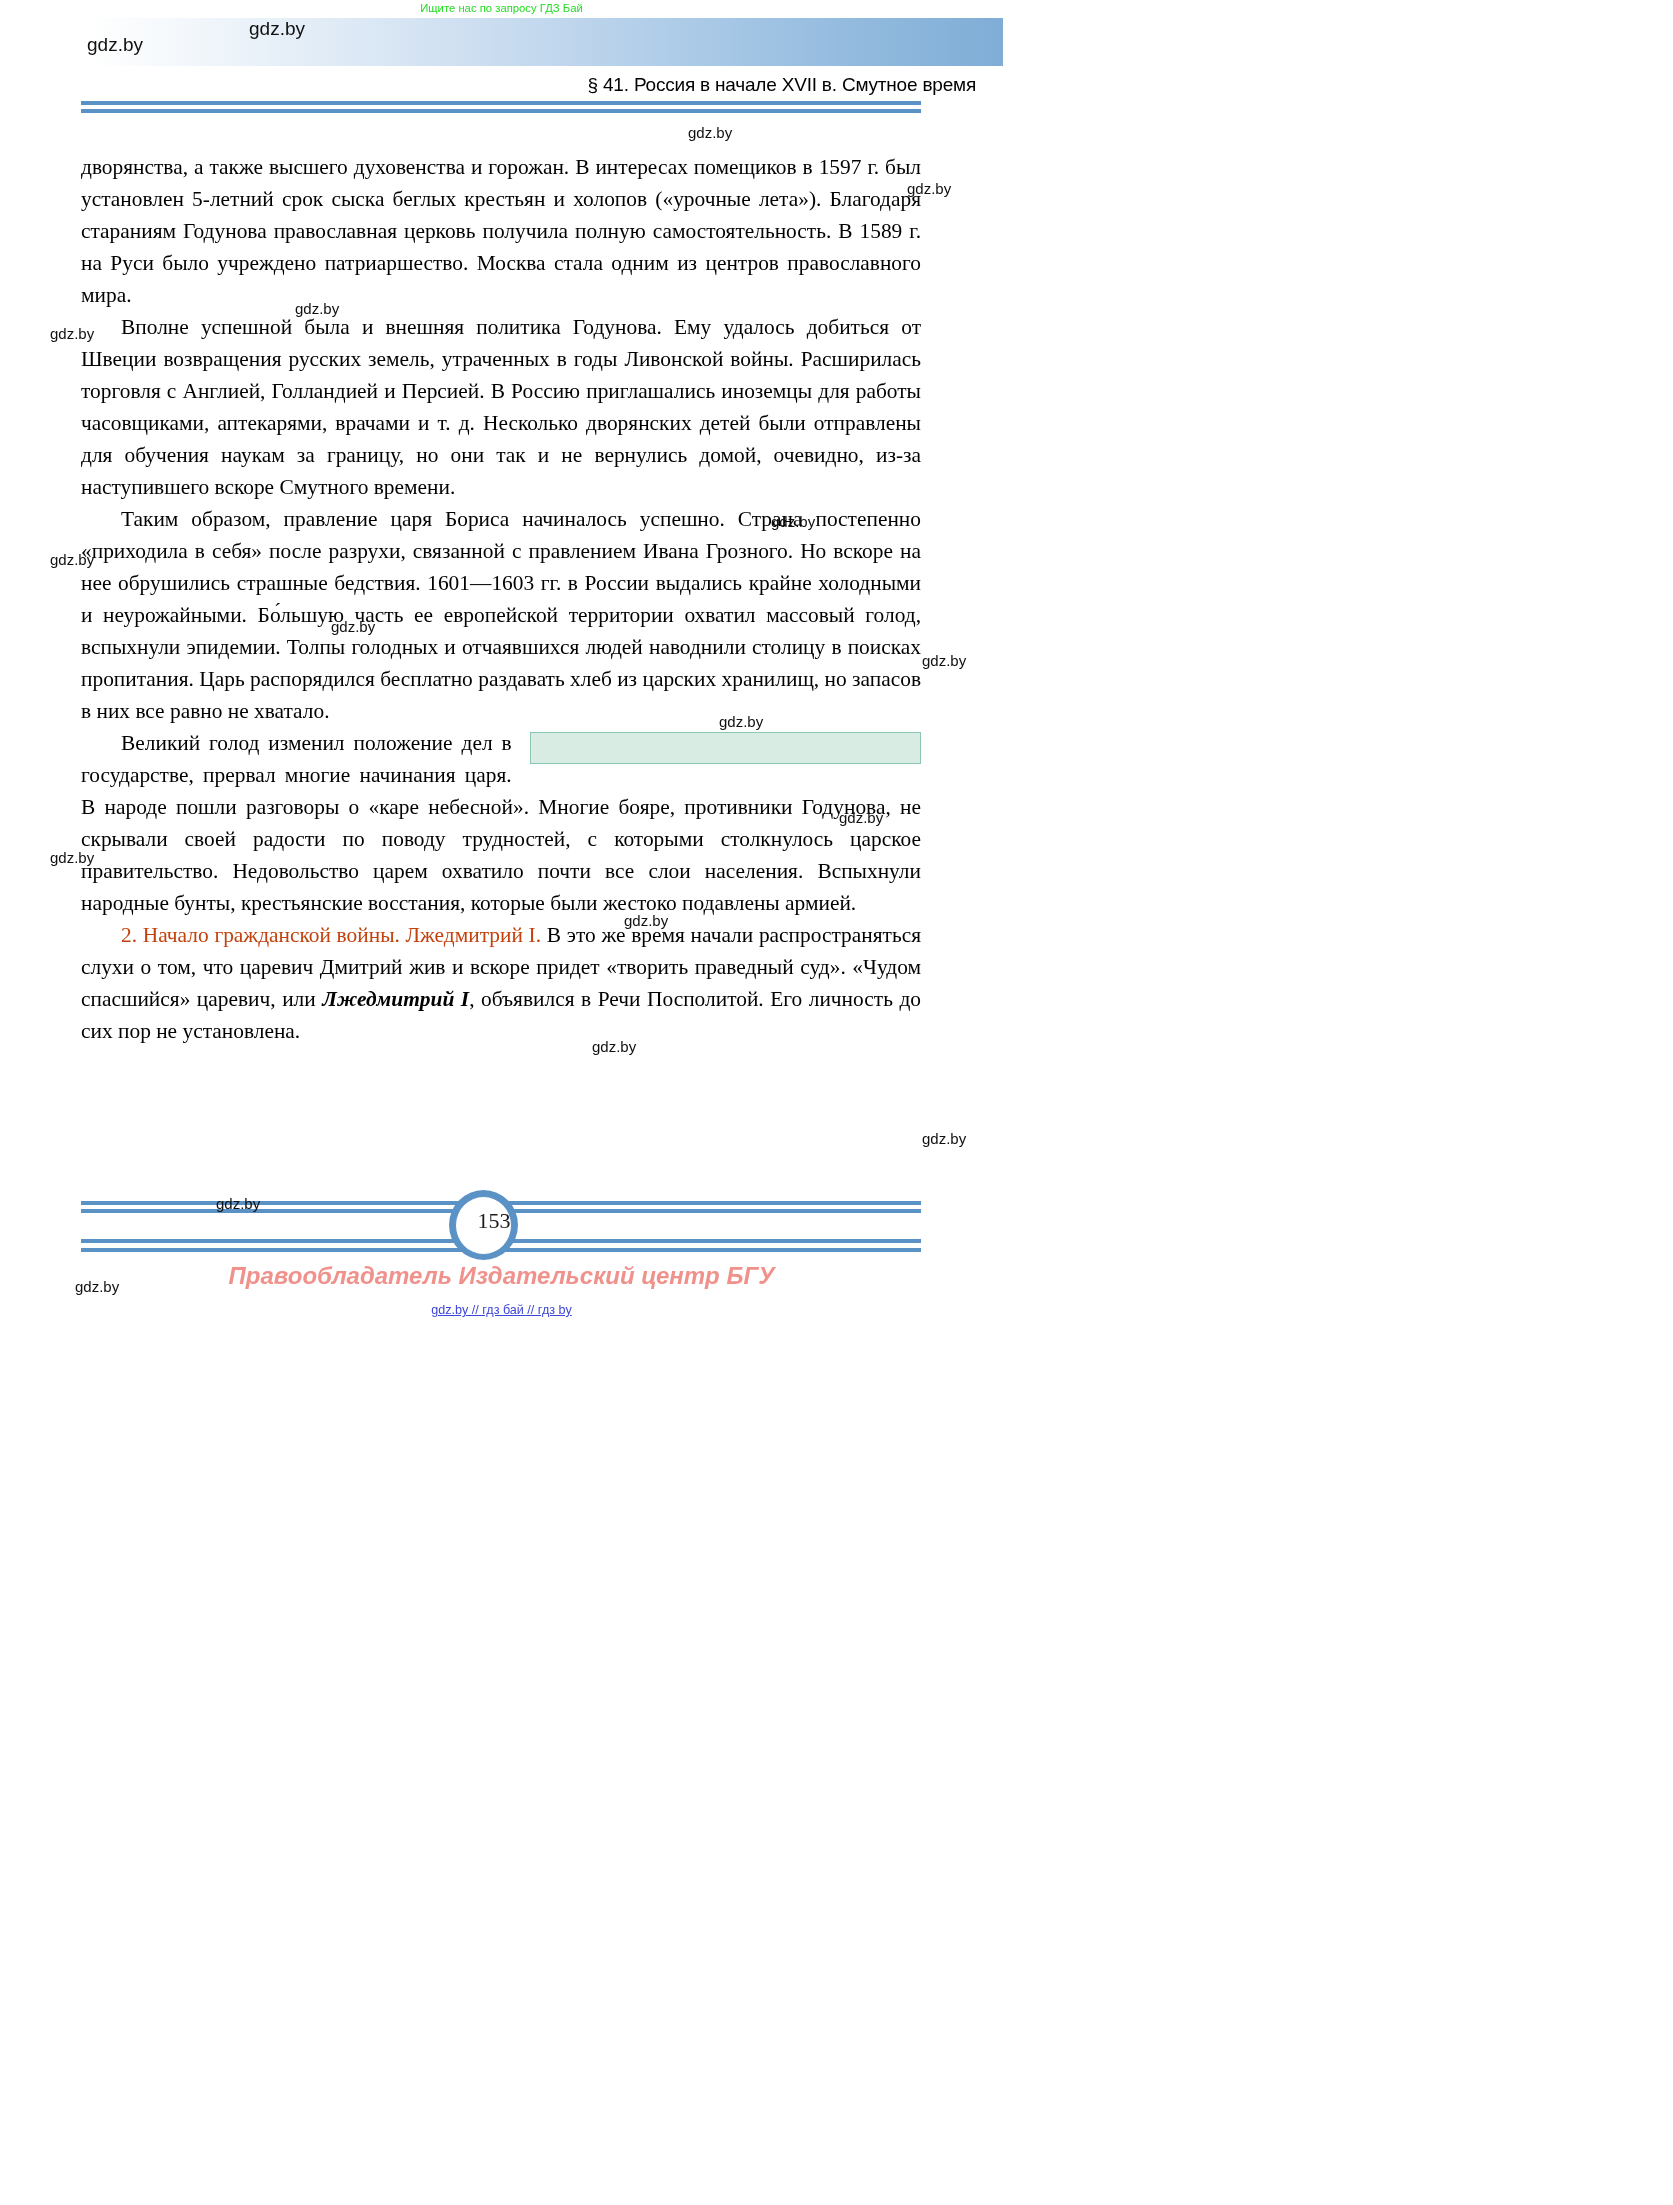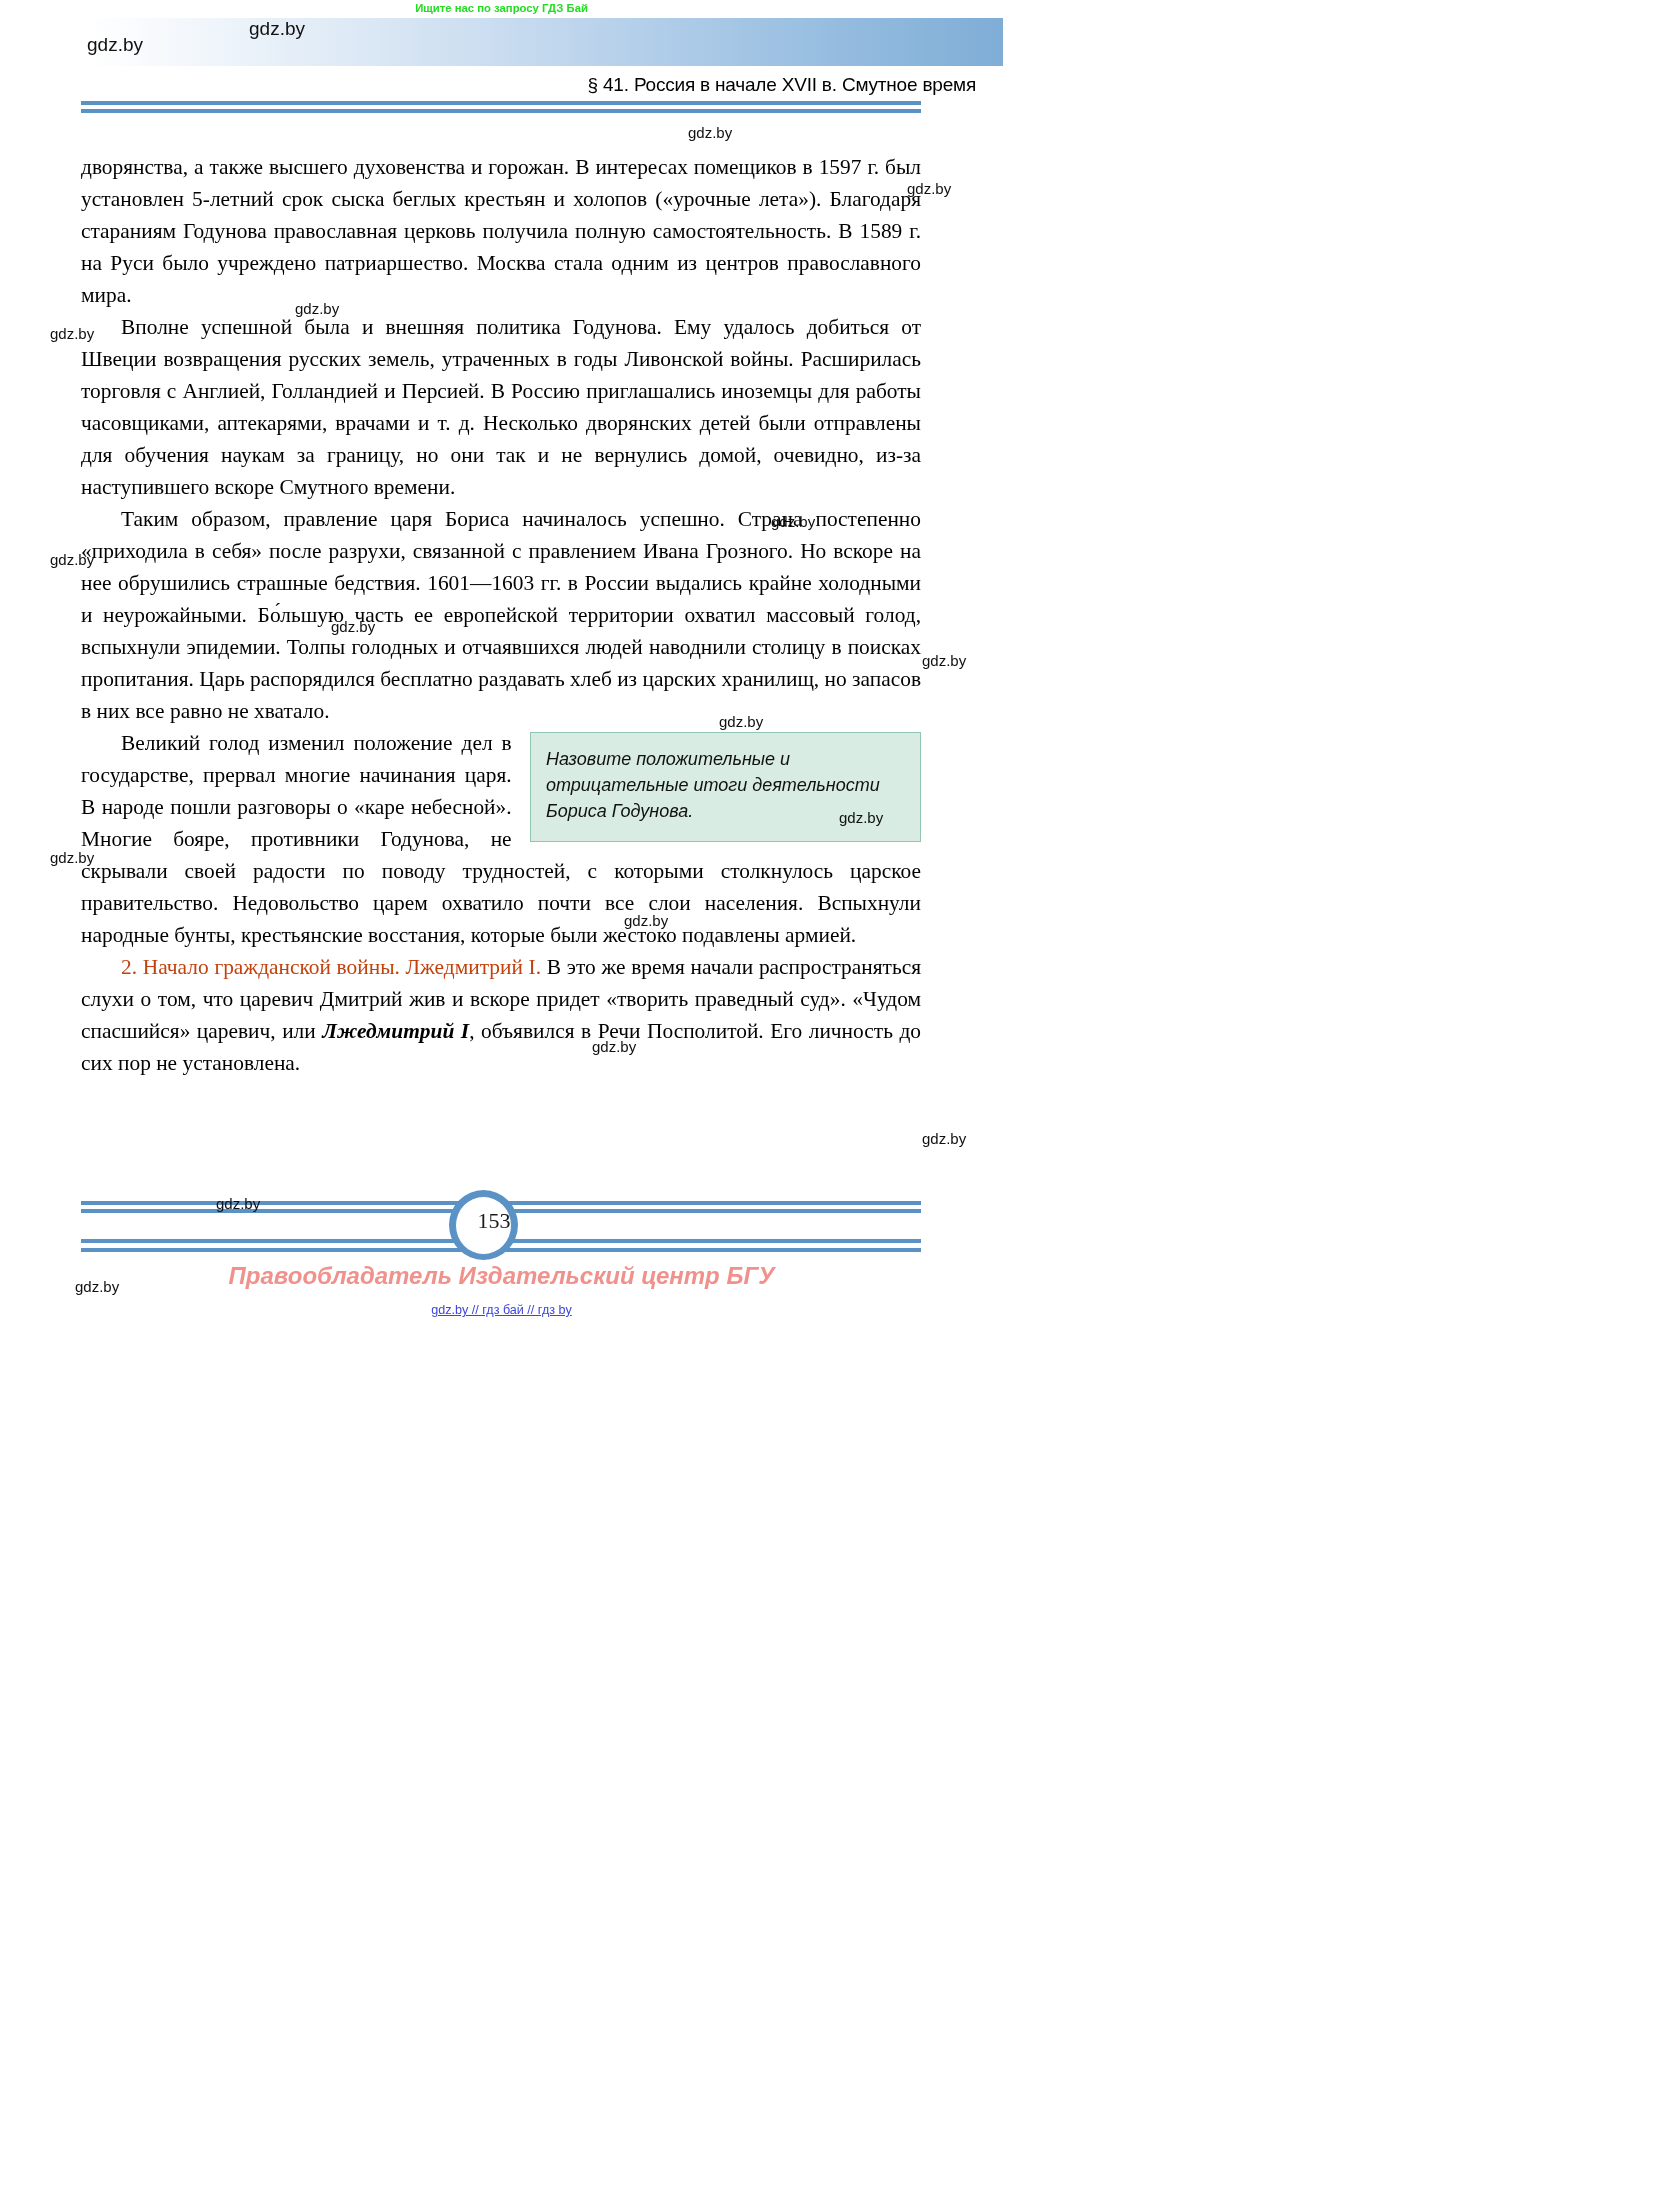--- a/index.html
+++ b/index.html
@@ -18,21 +18,21 @@
   
   .promo-strip {
     position: absolute;
     top: 0;
     left: 0;
     width: 1003px;
     height: 31px;
     text-align: center;
     font-family: "Liberation Sans", sans-serif;
     font-size: 11.3px;
-    font-weight: 700;
+    font-weight: 400;
     color: #22dd22;
     line-height: 17px;
     white-space: nowrap;
   }
 
   
   .header-band {
     position: absolute;
     top: 18.4px;
     left: 87px;
@@ -218,21 +218,20 @@
 
 <div class="content">
 
   <p class="noindent">дворянства, а также высшего духовенства и горожан. В интересах помещиков в 1597 г. был установлен 5-летний срок сыска беглых крестьян и холопов («урочные лета»). Благодаря стараниям Годунова православная церковь получила полную самостоятельность. В 1589 г. на Руси было учреждено патриаршество. Москва стала одним из центров православного мира.</p>
 
   <p>Вполне успешной была и внешняя политика Годунова. Ему удалось добиться от Швеции возвращения русских земель, утраченных в годы Ливонской войны. Расширилась торговля с Англией, Голландией и Персией. В Россию приглашались иноземцы для работы часовщиками, аптекарями, врачами и т. д. Несколько дворянских детей были отправлены для обучения наукам за границу, но они так и не вернулись домой, очевидно, из-за наступившего вскоре Смутного времени.</p>
 
   <p>Таким образом, правление царя Бориса начиналось успешно. Страна постепенно «приходила в себя» после разрухи, связанной с правлением Ивана Грозного. Но вскоре на нее обрушились страшные бедствия. 1601—1603 гг. в России выдались крайне холодными и неурожайными. Бо́льшую часть ее европейской территории охватил массовый голод, вспыхнули эпидемии. Толпы голодных и отчаявшихся людей наводнили столицу в поисках пропитания. Царь распорядился бесплатно раздавать хлеб из царских хранилищ, но запасов в них все равно не хватало.</p>
 
   <div class="qbox">
-    <p>Назовите положительные и отрицательные итоги деятельности Бориса Годунова.</p>
   </div>
 
   <p>Великий голод изменил положение дел в государстве, прервал многие начинания царя. В народе пошли разговоры о «каре небесной». Многие бояре, противники Годунова, не скрывали своей радости по поводу трудностей, с которыми столкнулось царское правительство. Недовольство царем охватило почти все слои населения. Вспыхнули народные бунты, крестьянские восстания, которые были жестоко подавлены армией.</p>
 
   <p><span class="section-head">2. Начало гражданской войны. Лжедмитрий I.</span><span> В это же время начали распространяться слухи о том, что царевич Дмитрий жив и вскоре придет «творить праведный суд». «Чудом спасшийся» царевич, или </span><span class="term-italic">Лжедмитрий I</span><span>, объявился в Речи Посполитой. Его личность до сих пор не установлена.</span></p>
 
 </div>
 
 <div class="rule-bot a"></div>
 <div class="rule-bot b"></div>

